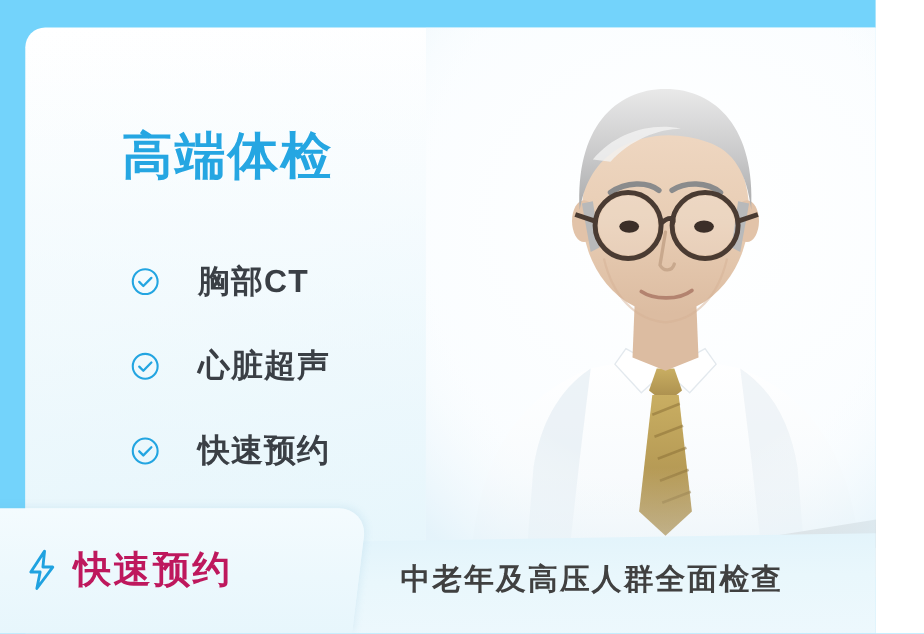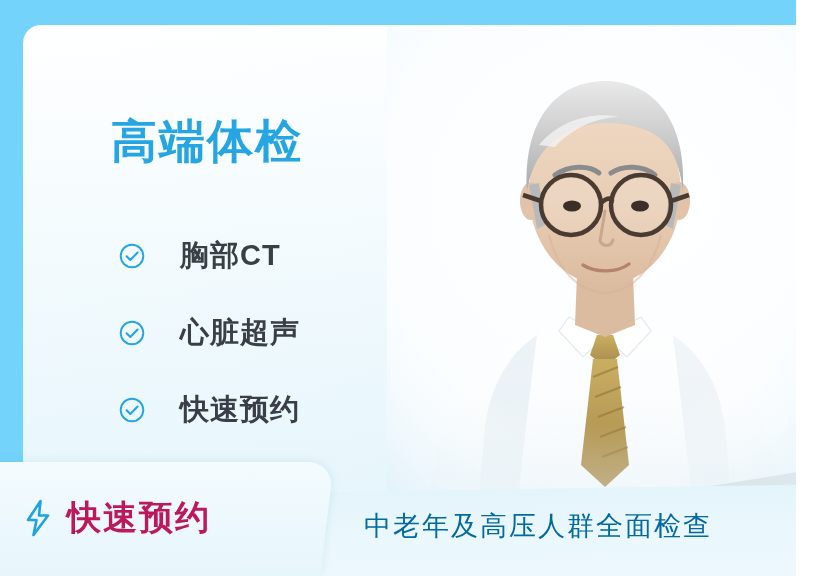--- a/index.html
+++ b/index.html
@@ -112,22 +112,22 @@
     background: linear-gradient(180deg, #e3f4fb 0%, #e9f7fc 40%, #edf8fd 100%);
     transform: skewY(-0.9deg);
     transform-origin: right center;
   }
   .bottom-right-label {
     position: absolute;
     left: 364px;
     top: 508px;
     width: 420px;
     font-size: 27px;
-    font-weight: 400;
-    color: #0369a1;
+    font-weight: 700;
+    color: #404040;
     letter-spacing: 2px;
     white-space: nowrap;
   }
 
   .bottom-left-panel {
     position: absolute;
     left: -40px;
     top: 462px;
     width: 360px;
     height: 114px;

